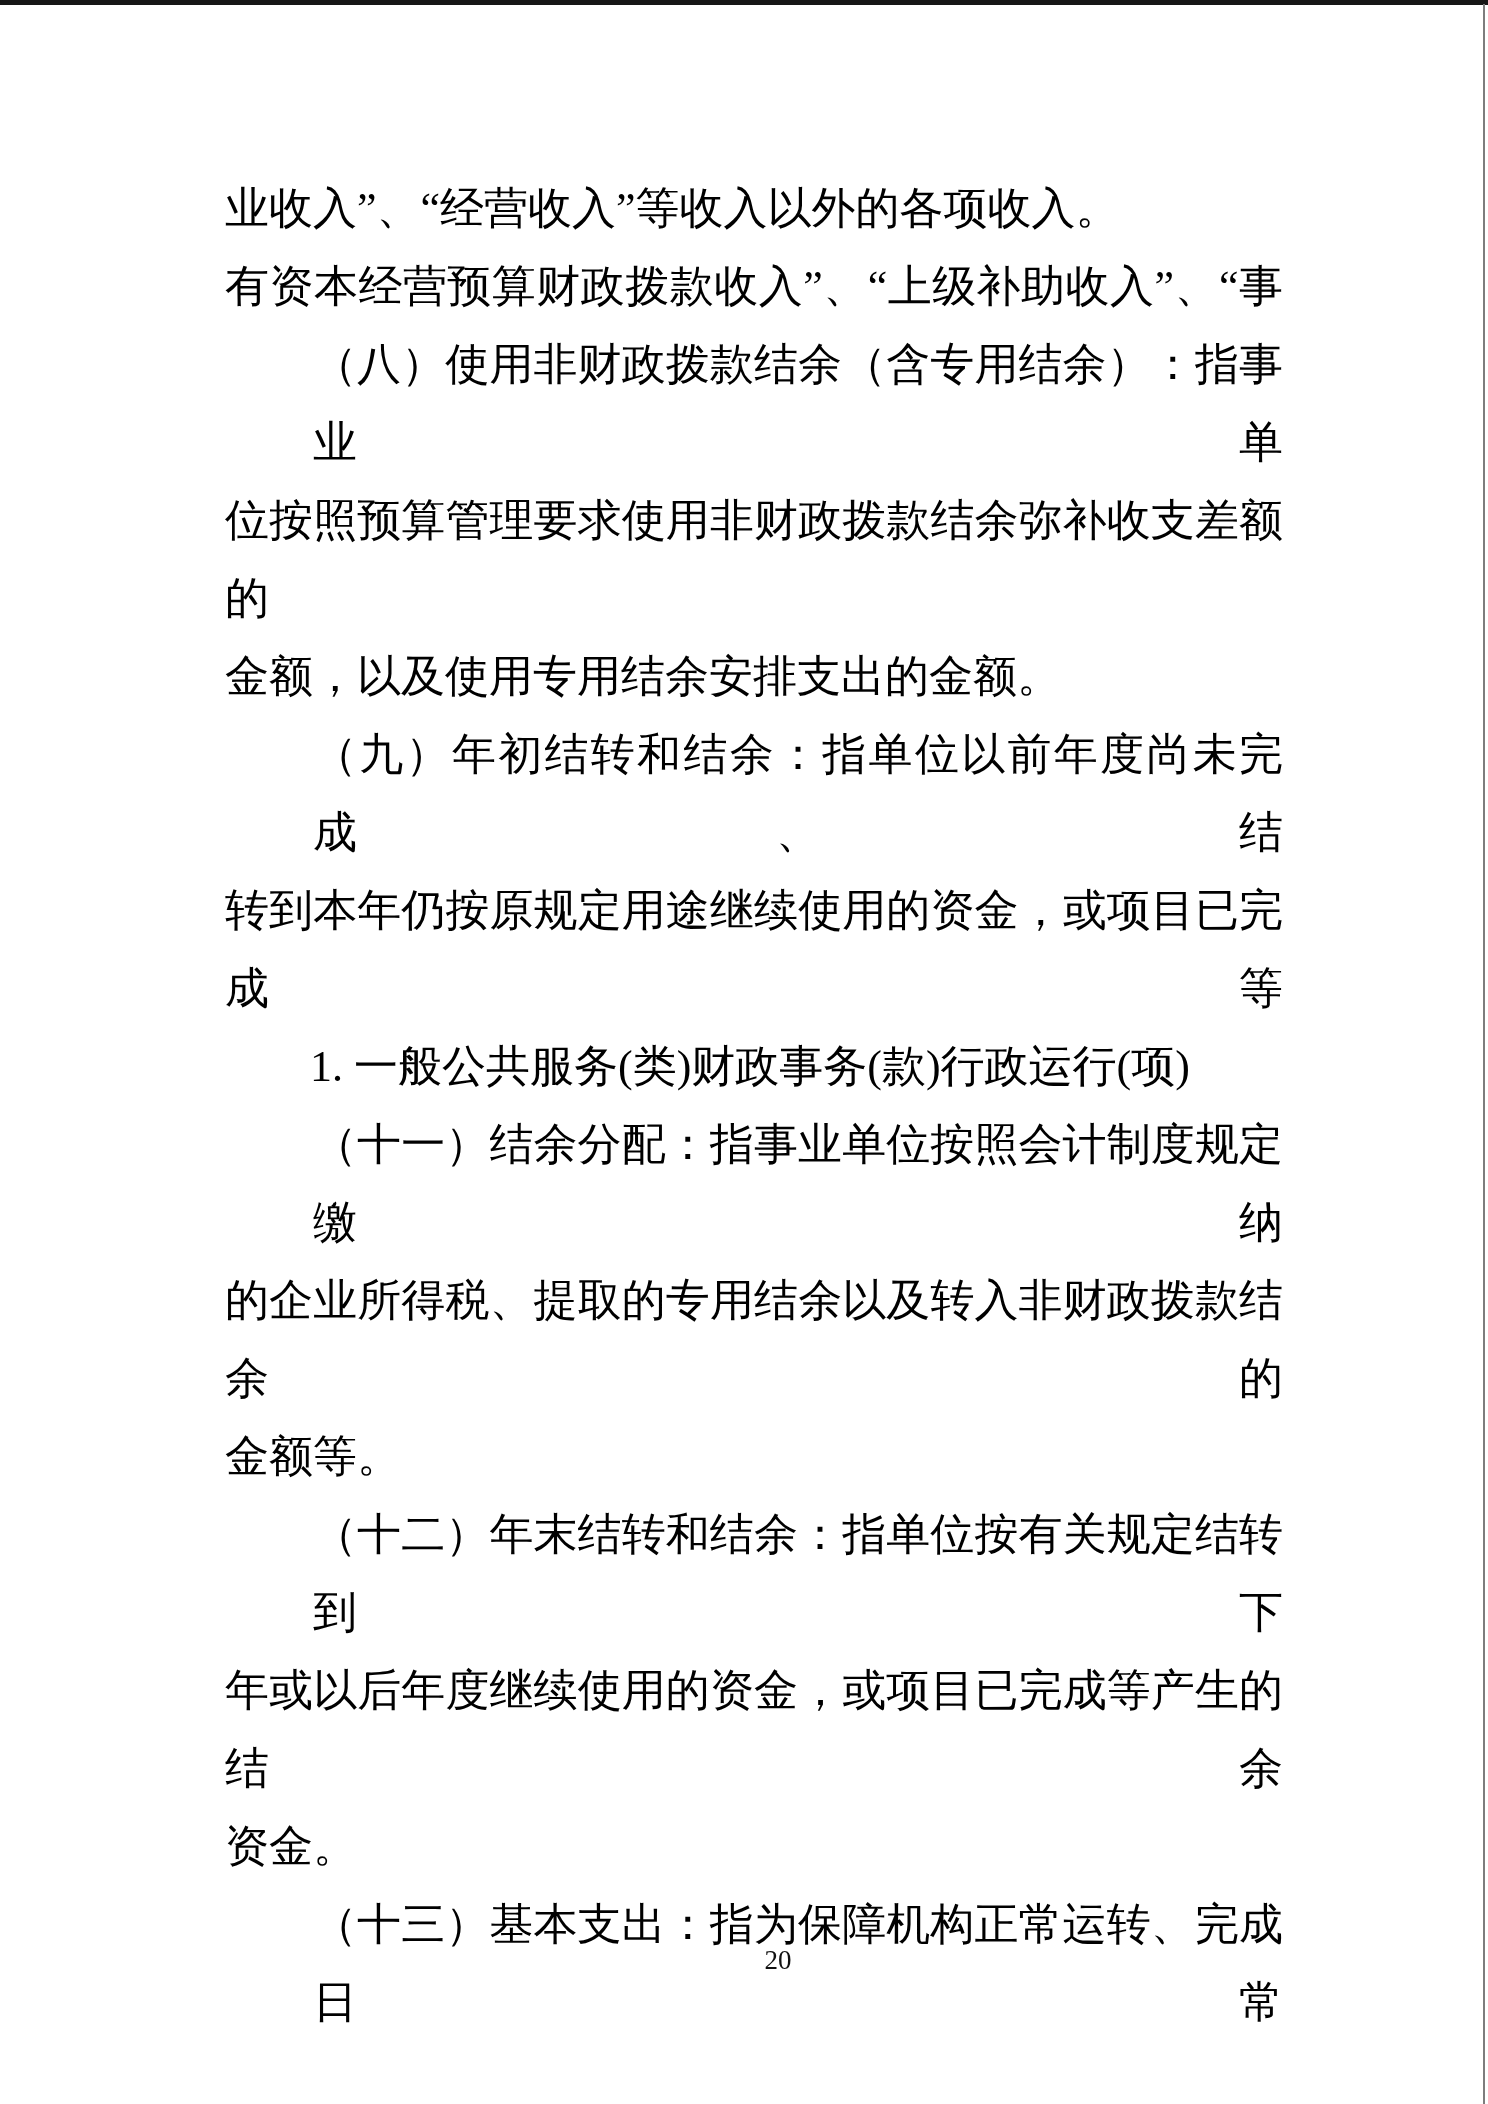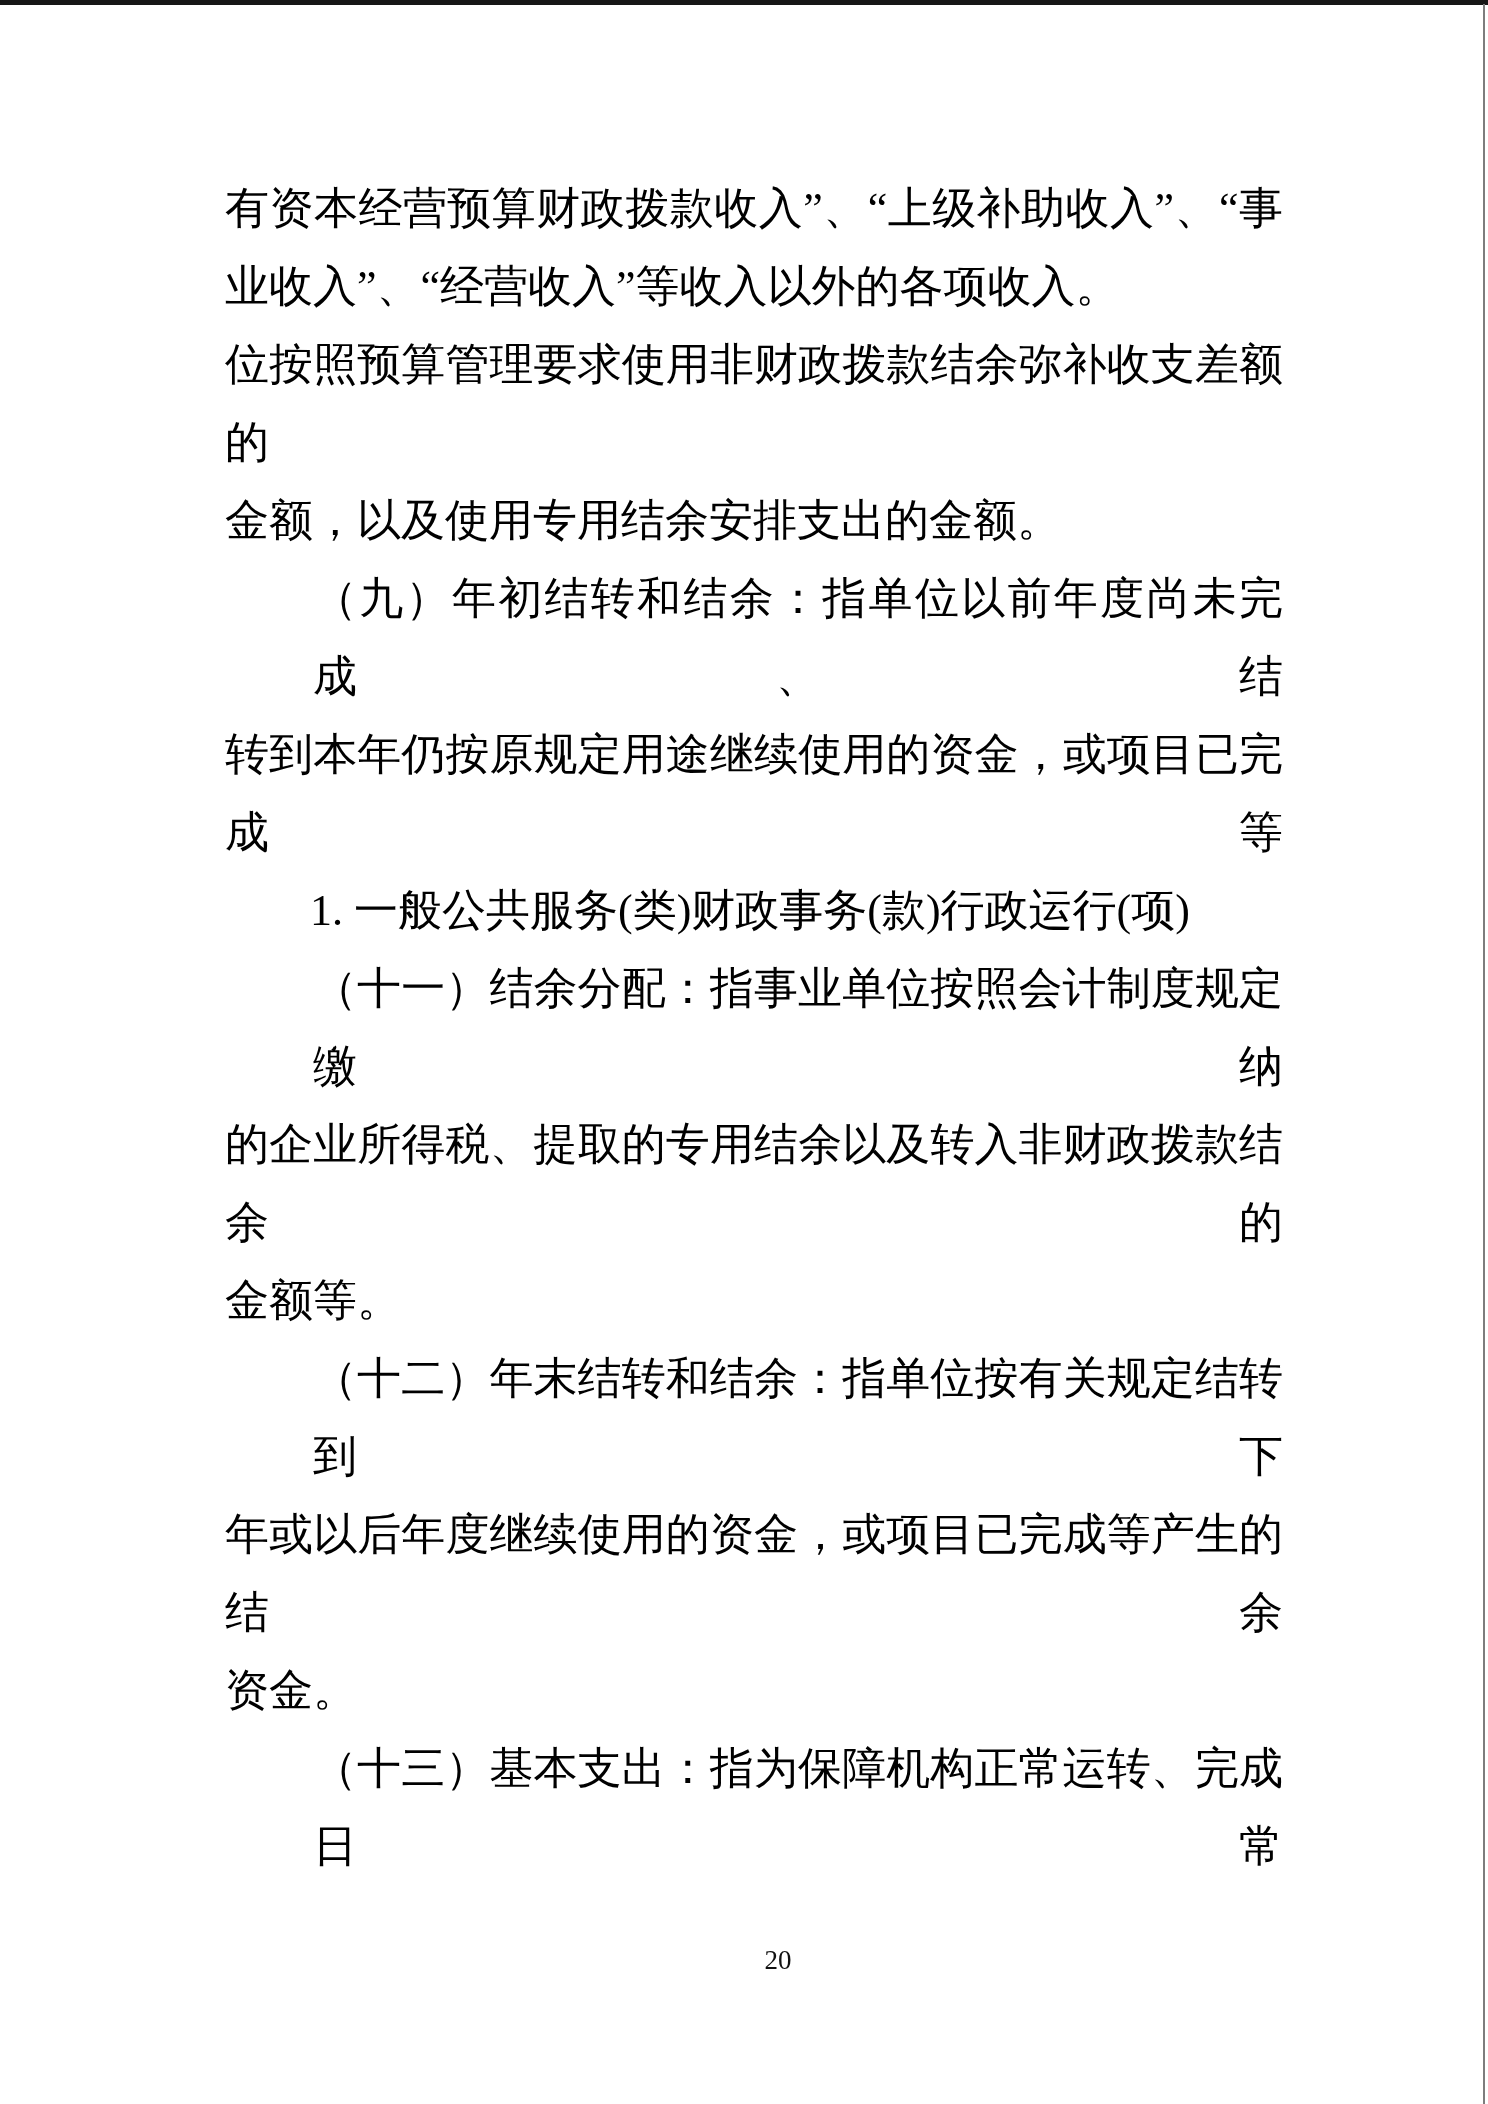--- a/index.html
+++ b/index.html
@@ -65,22 +65,23 @@
   }
 </style>
 </head>
 <body>
 
 <div class="page">
   <div class="top-border"></div>
   <div class="right-border"></div>
 
   <div class="content">
+    <div class="line">业收入”、“经营收入”等收入以外的各项收入。</div>
     <div class="line fill">有资本经营预算财政拨款收入”、“上级补助收入”、“事</div>
-    <div class="line">业收入”、“经营收入”等收入以外的各项收入。</div>
+    <div class="line indent fill">（八）使用非财政拨款结余（含专用结余）：指事业单</div>
     <div class="line fill">位按照预算管理要求使用非财政拨款结余弥补收支差额的</div>
     <div class="line">金额，以及使用专用结余安排支出的金额。</div>
     <div class="line indent fill">（九）年初结转和结余：指单位以前年度尚未完成、结</div>
     <div class="line fill">转到本年仍按原规定用途继续使用的资金，或项目已完成等</div>
     <div class="line indent-num">1. 一般公共服务(类)财政事务(款)行政运行(项)</div>
     <div class="line indent fill">（十一）结余分配：指事业单位按照会计制度规定缴纳</div>
     <div class="line fill">的企业所得税、提取的专用结余以及转入非财政拨款结余的</div>
     <div class="line">金额等。</div>
     <div class="line indent fill">（十二）年末结转和结余：指单位按有关规定结转到下</div>
     <div class="line fill">年或以后年度继续使用的资金，或项目已完成等产生的结余</div>

